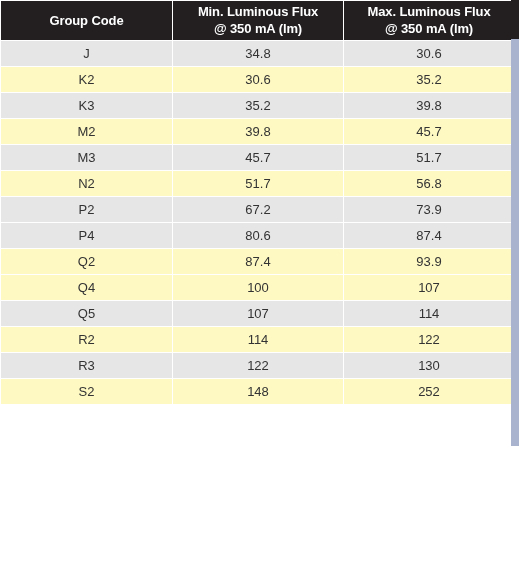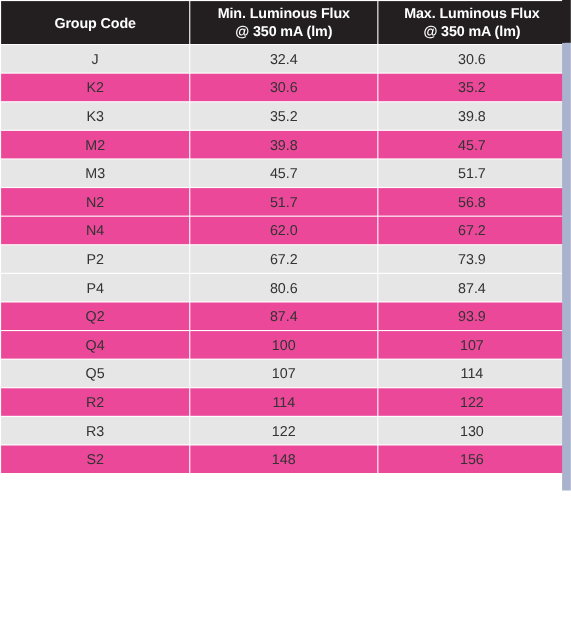--- a/index.html
+++ b/index.html
@@ -57,21 +57,21 @@
     text-align: center;
     height: 25px;
     line-height: 25px;
     padding: 0;
     vertical-align: middle;
     box-sizing: border-box;
     white-space: nowrap;
   }
 
   tbody tr.row-odd td  { background: #e6e6e6; }
-  tbody tr.row-even td { background: #ec4899; }
+  tbody tr.row-even td { background: #fef9c3; }
 
   
   #right-edge {
     position: absolute;
     top: 39px;
     right: 0;
     width: 8px;
     height: 532px;
     background: #a9b3cd;
   }
@@ -123,21 +123,21 @@
         </th>
         <th>
           <span class="hdr-line">Max. Luminous Flux</span>
           <span class="hdr-line">@ 350 mA (lm)</span>
         </th>
       </tr>
     </thead>
     <tbody id="table-body">
         <tr class="row-odd">
           <td>J</td>
-          <td>32.4</td>
+          <td>34.8</td>
           <td>30.6</td>
         </tr>
         <tr class="row-even">
           <td>K2</td>
           <td>30.6</td>
           <td>35.2</td>
         </tr>
         <tr class="row-odd">
           <td>K3</td>
           <td>35.2</td>
@@ -151,25 +151,20 @@
         <tr class="row-odd">
           <td>M3</td>
           <td>45.7</td>
           <td>51.7</td>
         </tr>
         <tr class="row-even">
           <td>N2</td>
           <td>51.7</td>
           <td>56.8</td>
         </tr>
-        <tr class="row-even">
-          <td>N4</td>
-          <td>62.0</td>
-          <td>67.2</td>
-        </tr>
         <tr class="row-odd">
           <td>P2</td>
           <td>67.2</td>
           <td>73.9</td>
         </tr>
         <tr class="row-odd">
           <td>P4</td>
           <td>80.6</td>
           <td>87.4</td>
         </tr>
@@ -194,21 +189,21 @@
           <td>122</td>
         </tr>
         <tr class="row-odd">
           <td>R3</td>
           <td>122</td>
           <td>130</td>
         </tr>
         <tr class="row-even">
           <td>S2</td>
           <td>148</td>
-          <td>156</td>
+          <td>252</td>
         </tr>
       </tbody>
   </table>
 
   <div id="right-edge-head"></div>
   <div id="right-edge"></div>
 
   <div id="watermark">from www.shoudian.com</div>
 
 </div>

